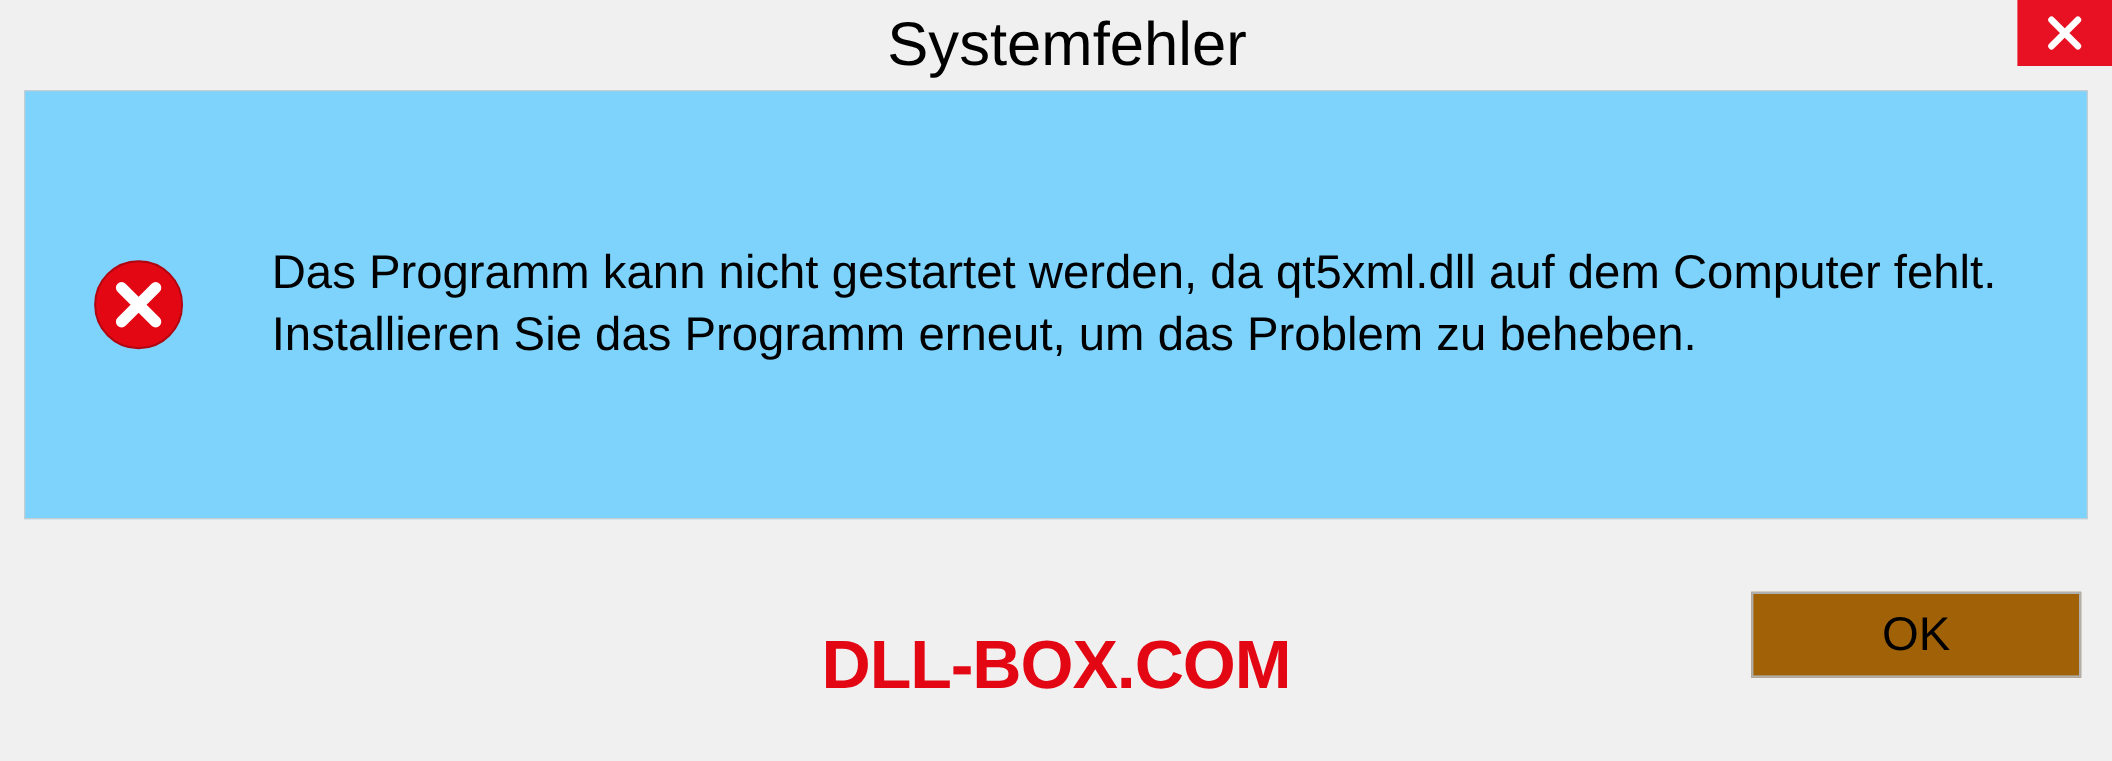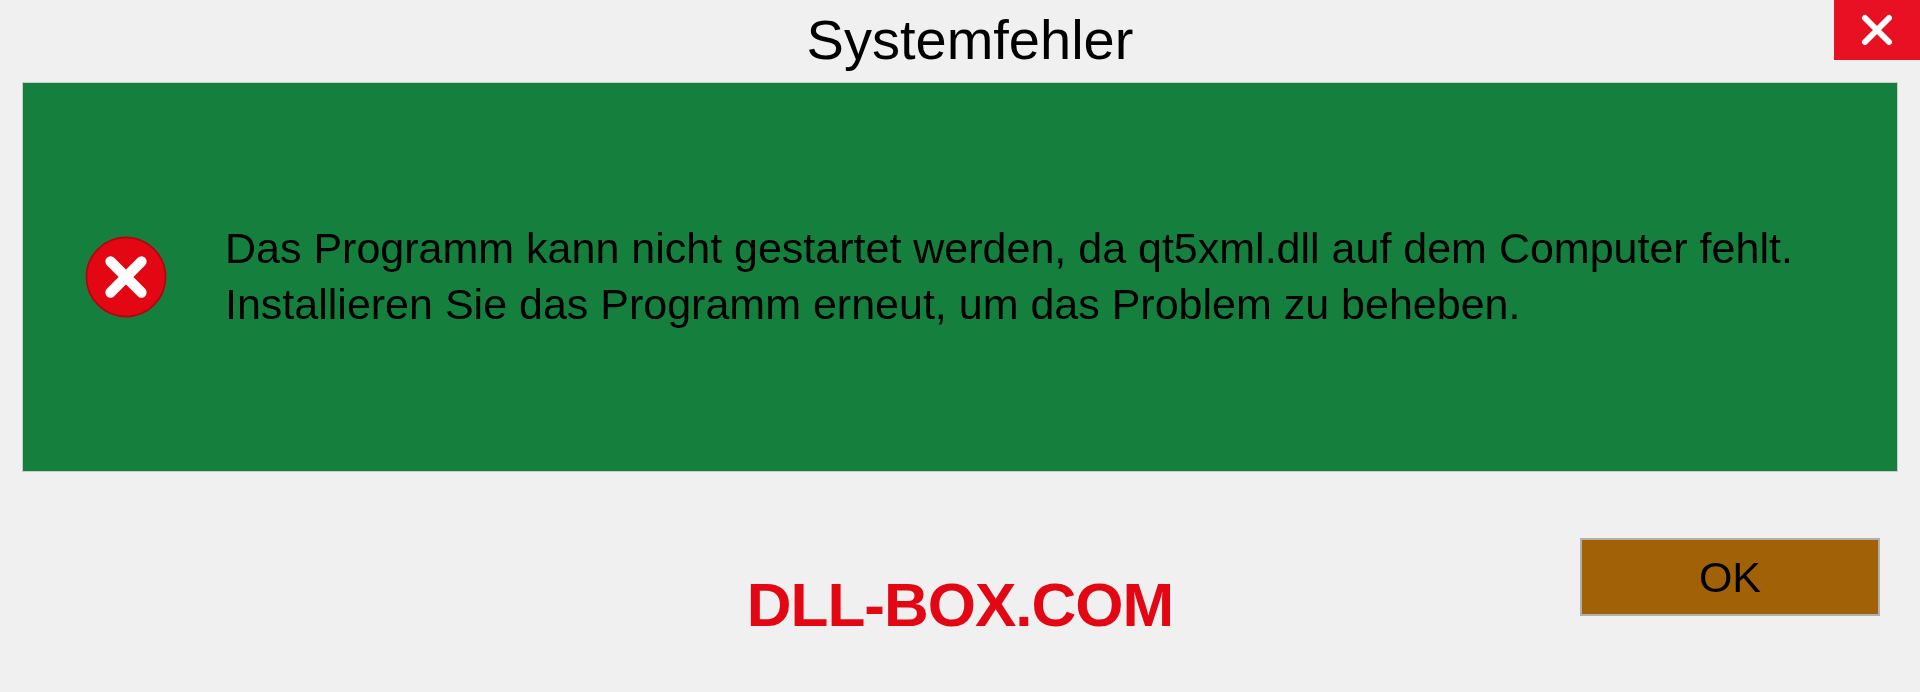--- a/index.html
+++ b/index.html
@@ -52,26 +52,27 @@
       cursor: pointer;
     }
     
     .close-btn svg {
       width: 36px;
       height: 36px;
     }
     
     .content-area {
       margin: 4px 22px 40px 22px;
-      background: #15803d;
+      background: #7dd3fc;
       border: 1px solid #cccccc;
       height: 390px;
       display: flex;
       align-items: center;
       padding: 0 60px;
+      gap: 22px;
     }
     
     .error-icon {
       flex-shrink: 0;
       width: 86px;
       height: 86px;
       margin-right: 56px;
     }
     
     .error-icon svg {
@@ -88,21 +89,21 @@
     
     .footer {
       position: absolute;
       bottom: 0;
       left: 0;
       right: 0;
       height: 190px;
       display: flex;
       align-items: center;
       justify-content: flex-end;
-      padding: 0 40px 40px 0;
+      padding: 0 28px 40px 0;
     }
     
     .watermark {
       position: absolute;
       left: 50%;
       transform: translateX(-50%);
       bottom: 52px;
       font-size: 62px;
       font-weight: 900;
       color: #e30613;

